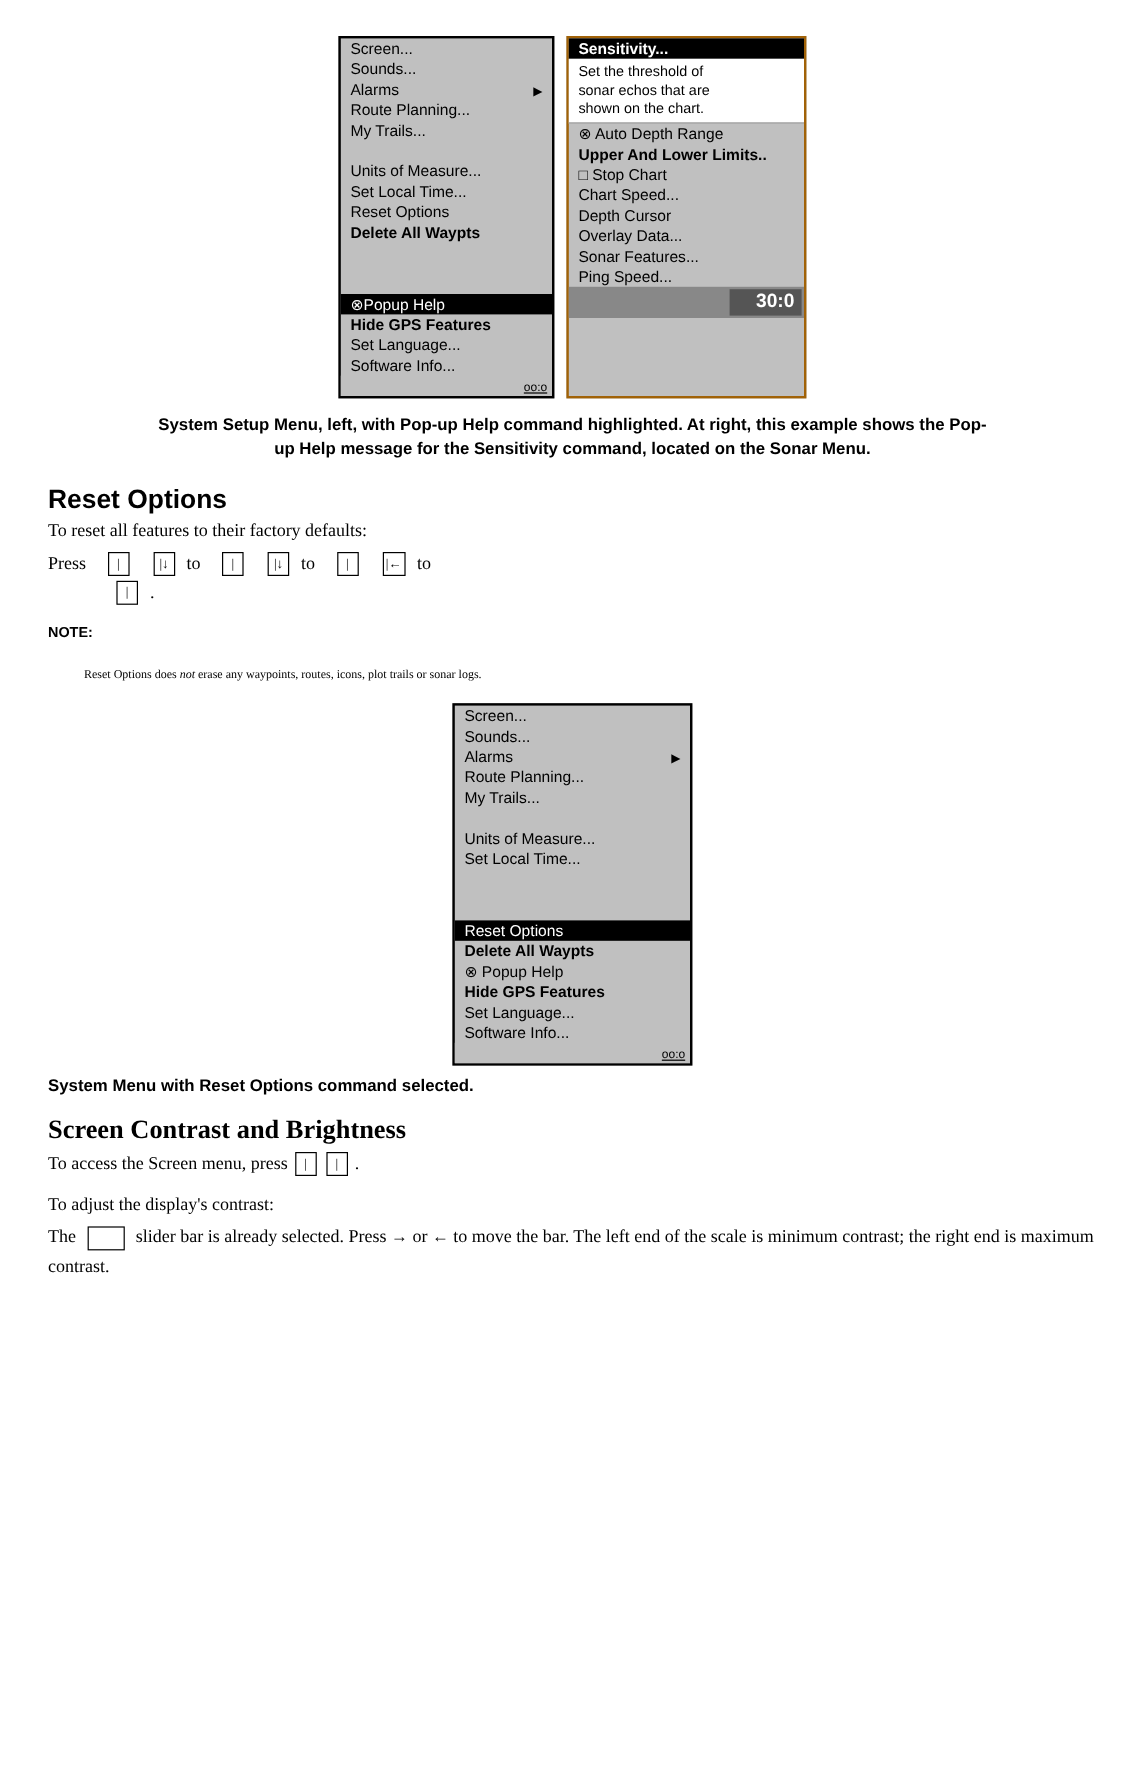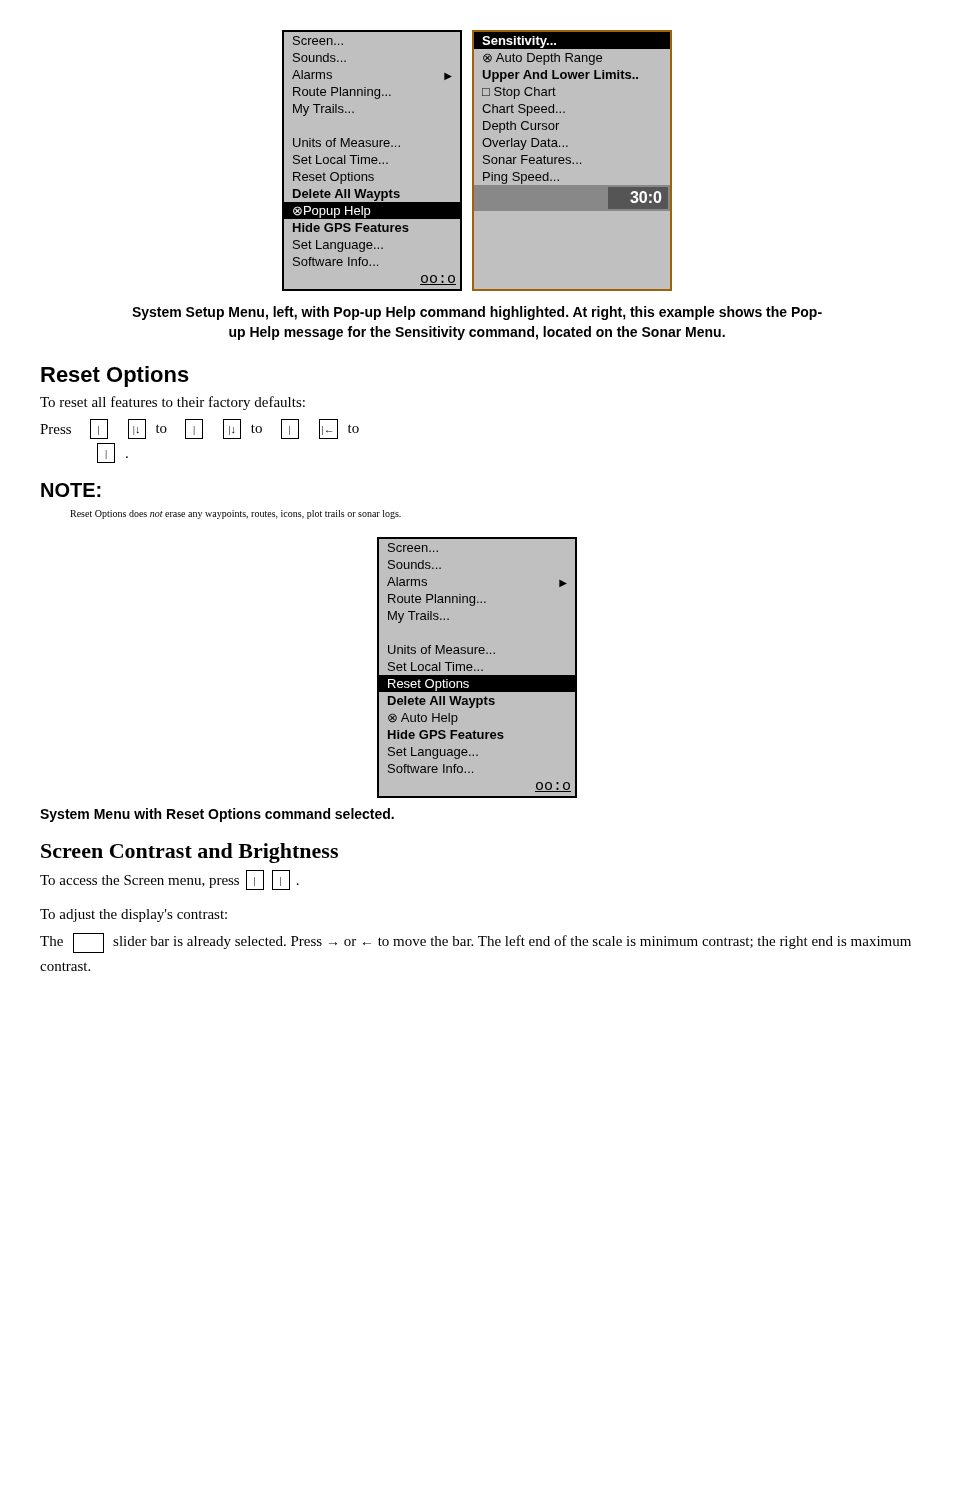--- a/index.html
+++ b/index.html
@@ -34,20 +34,21 @@
       padding: 1px 8px;
       display: flex;
       align-items: center;
       justify-content: space-between;
       white-space: nowrap;
     }
 
     .menu-item.highlighted {
       background: #000;
       color: #fff;
+      margin-top: 43px;
     }
 
     .menu-item.strikethrough {
       text-decoration: line-through;
     }
 
     .arrow-right::after {
       content: '▶';
       font-size: 10px;
     }
@@ -133,23 +134,23 @@
       align-items: center;
       font-family: Times New Roman, serif;
       font-size: 15px;
       margin-bottom: 16px;
       padding-left: 55px;
     }
 
     
     .note-heading {
       font-family: Arial, sans-serif;
-      font-size: 20px;
-      font-weight: bold;
-      margin-bottom: 4px;
+      font-size: 12px;
+      font-weight: bold;
+      margin-bottom: 21px;
     }
 
     .note-text {
       font-family: Times New Roman, serif;
       font-size: 10px;
       padding-left: 30px;
       margin-bottom: 16px;
       line-height: 1.5;
     }
 
@@ -207,22 +208,22 @@
       font-size: 14px;
       font-weight: bold;
       margin-bottom: 16px;
     }
 
     .arrow-sym {
       font-size: 14px;
     }
 
     .oo-o {
-      font-family: Liberation Mono, monospace;
-      font-size: 15px;
+      font-family: Liberation Sans, sans-serif;
+      font-size: 10px;
       text-decoration: underline;
       color: #000;
     }
 
     .vbar {
       display: inline-flex;
       align-items: center;
       justify-content: center;
       border: 1px solid #000;
       height: 20px;
@@ -291,20 +292,23 @@
     <div class="menu-item">
         <span>Software Info...</span>
       </div>
     <div style="text-align:right; padding:1px 4px; background:#c0c0c0;">
       <span class="oo-o">oo:o</span>
     </div>
   </div>
 
   <div class="sonar-menu">
     <div class="sonar-header">Sensitivity...</div>
+    <div class="sonar-desc">
+      Set the threshold of<br>sonar echos that are<br>shown on the chart.
+    </div>
     <div class="sonar-item">⊗ Auto Depth Range</div>
     <div class="sonar-item bold-item">Upper And Lower Limits..</div>
     <div class="sonar-item">□ Stop Chart</div>
     <div class="sonar-item">Chart Speed...</div>
     <div class="sonar-item">Depth Cursor</div>
     <div class="sonar-item">Overlay Data...</div>
     <div class="sonar-item">Sonar Features...</div>
     <div class="sonar-item">Ping Speed...</div>
     <div class="sonar-bottom">
       <div class="sonar-bottom-img">30:0</div>
@@ -382,21 +386,21 @@
     <div class="menu-item">
         <span>Set Local Time...</span>
       </div>
     <div class="menu-item highlighted">
         <span>Reset Options</span>
       </div>
     <div class="menu-item" style="font-weight:bold">
         <span>Delete All Waypts</span>
       </div>
     <div class="menu-item">
-        <span>⊗ Auto Help</span>
+        <span>⊗ Popup Help</span>
       </div>
     <div class="menu-item" style="font-weight:bold">
         <span>Hide GPS Features</span>
       </div>
     <div class="menu-item">
         <span>Set Language...</span>
       </div>
     <div class="menu-item">
         <span>Software Info...</span>
       </div>

